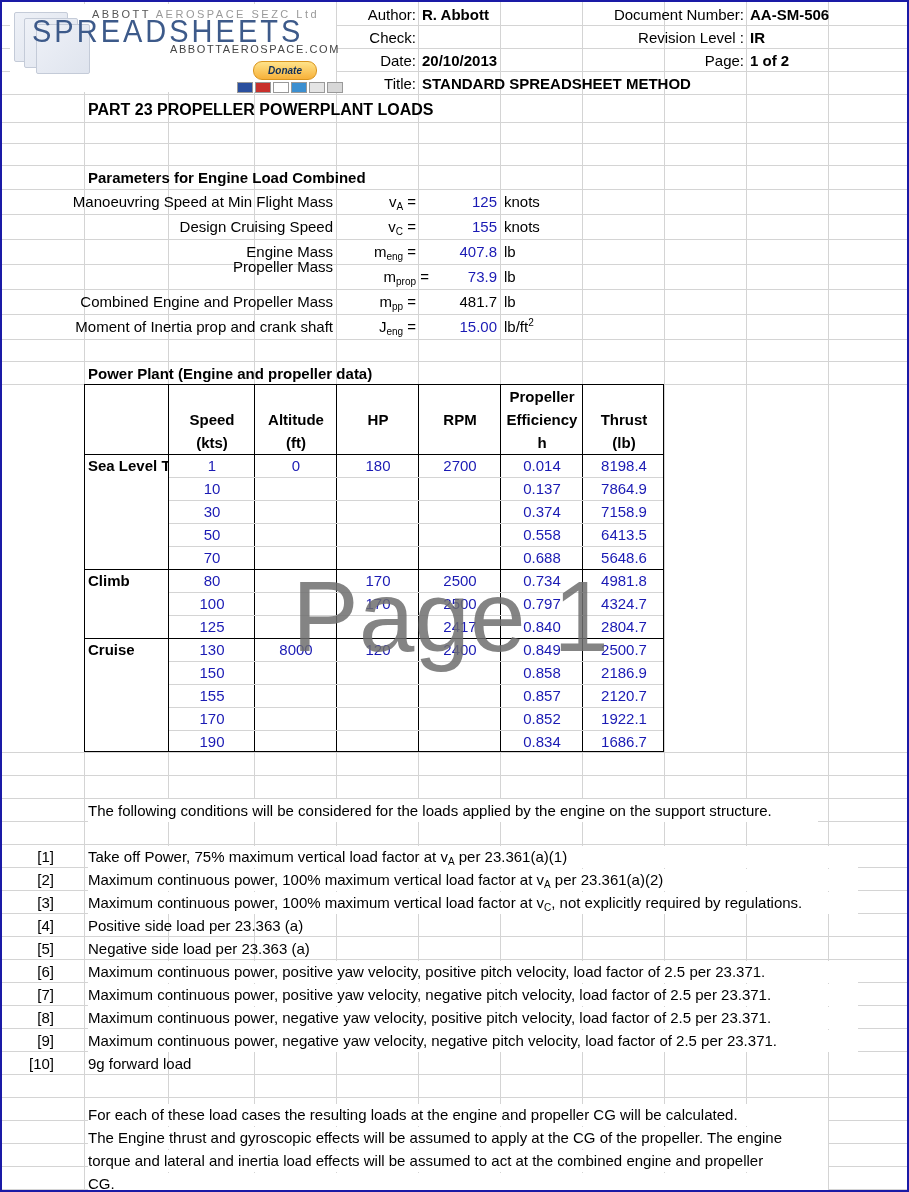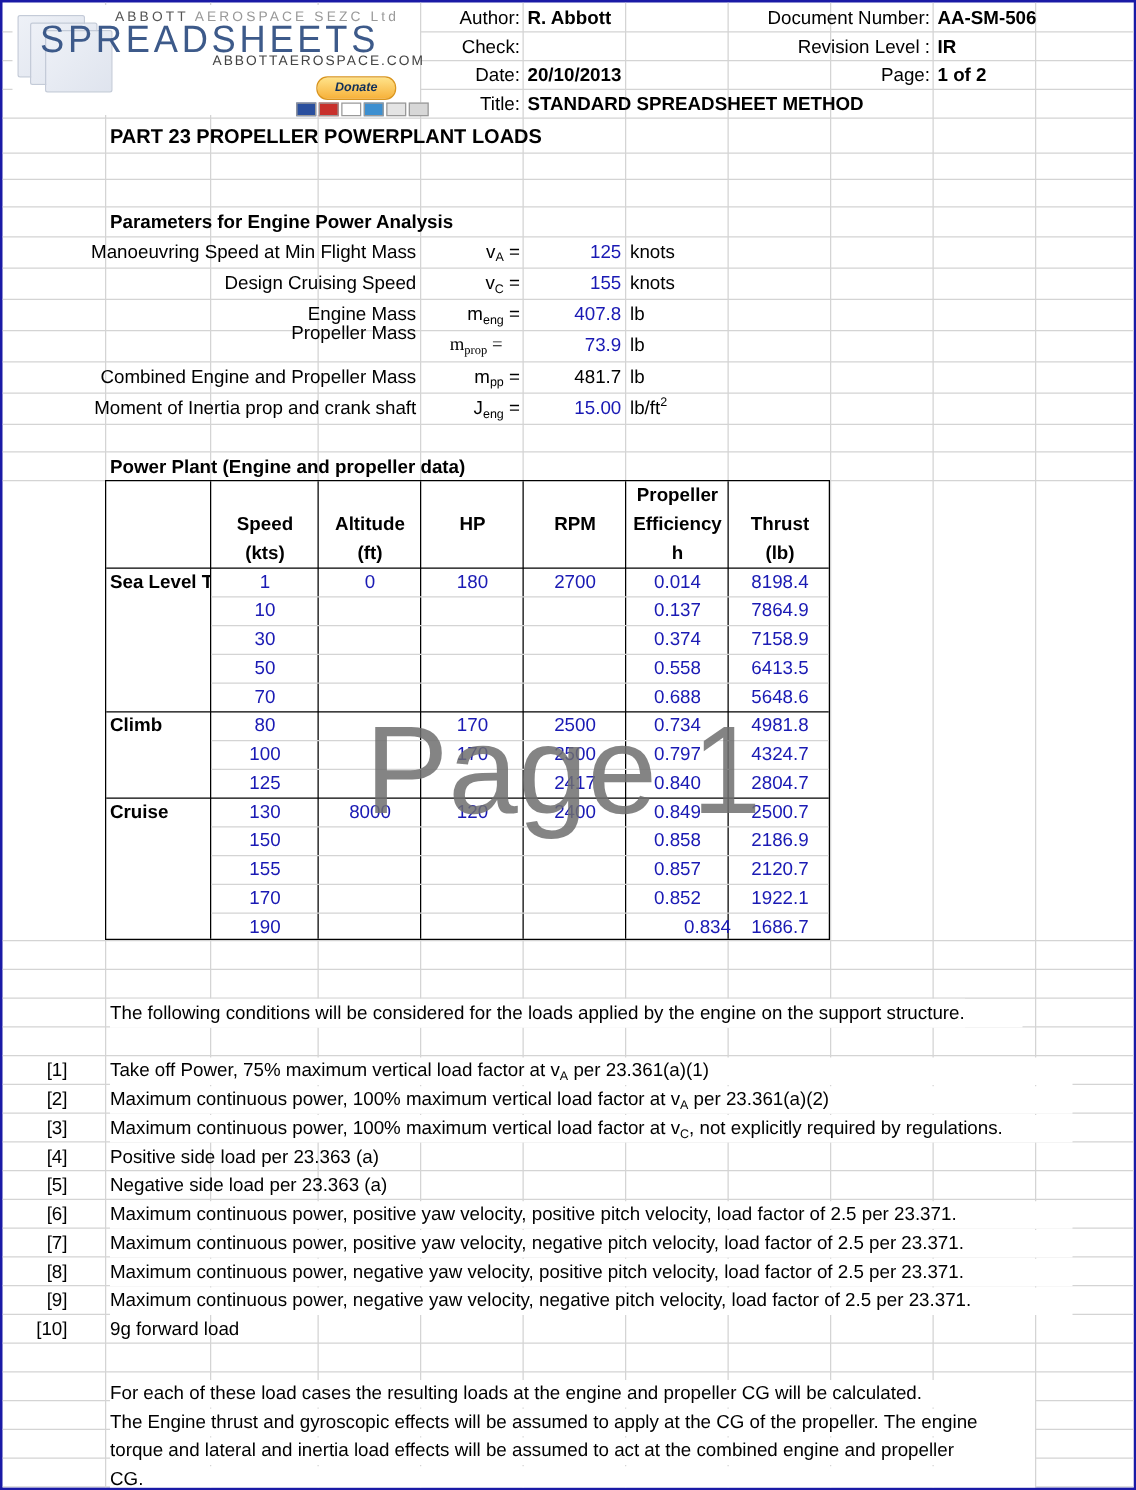--- a/index.html
+++ b/index.html
@@ -134,36 +134,36 @@
 
   <div class="cell r" style="left:560px;width:182px;top:1px;">Document Number:</div>
   <div class="cell b" style="left:748px;top:1px;">AA-SM-506</div>
   <div class="cell r" style="left:560px;width:182px;top:24px;">Revision Level :</div>
   <div class="cell b" style="left:748px;top:24px;">IR</div>
   <div class="cell r" style="left:560px;width:182px;top:47px;">Page:</div>
   <div class="cell b" style="left:748px;top:47px;">1 of 2</div>
 
   <div class="cell b" style="left:86px;top:96px;font-size:16px;">PART 23 PROPELLER POWERPLANT LOADS</div>
 
-  <div class="cell b" style="left:86px;top:164px;">Parameters for Engine Power Analysis</div>
+  <div class="cell b" style="left:86px;top:164px;">Parameters for Engine Load Combined</div>
   <div id="params">
       <div class="cell r" style="left: 0px; width: 331px; top: 188px;">Manoeuvring Speed at Min Flight Mass</div>
       <div class="cell r" style="left: 334px; width: 80px; top: 188px;"><span>v</span><sub>A</sub><span> </span><span>=</span></div>
       <div class="cell r blue" style="left: 416px; width: 79px; top: 188px;">125</div>
       <div class="cell" style="left: 502px; top: 188px;"><span>knots</span></div>
       <div class="cell r" style="left: 0px; width: 331px; top: 213px;">Design Cruising Speed</div>
       <div class="cell r" style="left: 334px; width: 80px; top: 213px;"><span>v</span><sub>C</sub><span> </span><span>=</span></div>
       <div class="cell r blue" style="left: 416px; width: 79px; top: 213px;">155</div>
       <div class="cell" style="left: 502px; top: 213px;"><span>knots</span></div>
       <div class="cell r" style="left: 0px; width: 331px; top: 238px;">Engine Mass</div>
       <div class="cell r" style="left: 334px; width: 80px; top: 238px;"><span>m</span><sub>eng</sub><span> </span><span>=</span></div>
       <div class="cell r blue" style="left: 416px; width: 79px; top: 238px;">407.8</div>
       <div class="cell" style="left: 502px; top: 238px;"><span>lb</span></div>
       <div class="cell r" style="left: 0px; width: 331px; top: 253px;">Propeller Mass</div>
-      <div class="cell r" style="left: 320px; width: 80px; top: 263px; font-family: Liberation Serif, serif;"><span>m</span><sub>prop</sub><span> </span><span>=</span></div>
+      <div class="cell r" style="left: 347px; width: 80px; top: 263px;"><span>m</span><sub>prop</sub><span> </span><span>=</span></div>
       <div class="cell r blue" style="left: 416px; width: 79px; top: 263px;">73.9</div>
       <div class="cell" style="left: 502px; top: 263px;"><span>lb</span></div>
       <div class="cell r" style="left: 0px; width: 331px; top: 288px;">Combined Engine and Propeller Mass</div>
       <div class="cell r" style="left: 334px; width: 80px; top: 288px;"><span>m</span><sub>pp</sub><span> </span><span>=</span></div>
       <div class="cell r" style="left: 416px; width: 79px; top: 288px;">481.7</div>
       <div class="cell" style="left: 502px; top: 288px;"><span>lb</span></div>
       <div class="cell r" style="left: 0px; width: 331px; top: 313px;">Moment of Inertia prop and crank shaft</div>
       <div class="cell r" style="left: 334px; width: 80px; top: 313px;"><span>J</span><sub>eng</sub><span> </span><span>=</span></div>
       <div class="cell r blue" style="left: 416px; width: 79px; top: 313px;">15.00</div>
       <div class="cell" style="left: 502px; top: 313px;"><span>lb/ft</span><sup>2</sup></div>
@@ -280,21 +280,21 @@
       <div class="cell c blue" style="left: 84px; width: 86px; top: 322px;">170</div>
       <div class="cell c blue" style="left: 170px; width: 82px; top: 322px;"></div>
       <div class="cell c blue" style="left: 252px; width: 82px; top: 322px;"></div>
       <div class="cell c blue" style="left: 334px; width: 82px; top: 322px;"></div>
       <div class="cell c blue" style="left: 416px; width: 82px; top: 322px;">0.852</div>
       <div class="cell c blue" style="left: 498px; width: 82px; top: 322px;">1922.1</div>
       <div class="cell c blue" style="left: 84px; width: 86px; top: 345px;">190</div>
       <div class="cell c blue" style="left: 170px; width: 82px; top: 345px;"></div>
       <div class="cell c blue" style="left: 252px; width: 82px; top: 345px;"></div>
       <div class="cell c blue" style="left: 334px; width: 82px; top: 345px;"></div>
-      <div class="cell c blue" style="left: 440px; width: 82px; top: 345px;">0.834</div>
+      <div class="cell c blue" style="left: 416px; width: 82px; top: 345px;">0.834</div>
       <div class="cell c blue" style="left: 498px; width: 82px; top: 345px;">1686.7</div>
     </div>
 
   <div class="watermark">Page 1</div>
 
   <div class="cell white-bg" style="left:86px;top:797px;">The following conditions will be considered for the loads applied by the engine on the support structure.</div>
   <div id="loads">
       <div style="position: absolute; left: 86px; top: 844px; width: 770px; height: 22px; background: rgb(255, 255, 255);"></div>
       <div class="cell r" style="left: 0px; width: 52px; top: 843px;">[1]</div>
       <div class="cell" style="left: 86px; top: 843px;"><span>Take off Power, 75% maximum vertical load factor at v</span><sub>A</sub><span> per 23.361(a)(1)</span></div>

